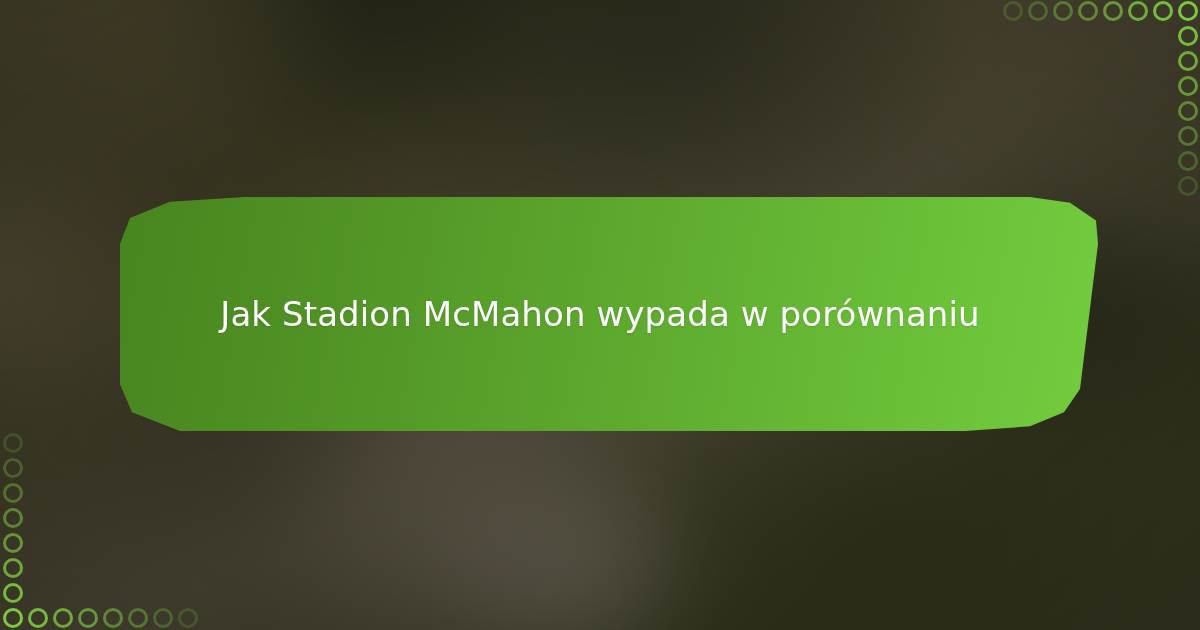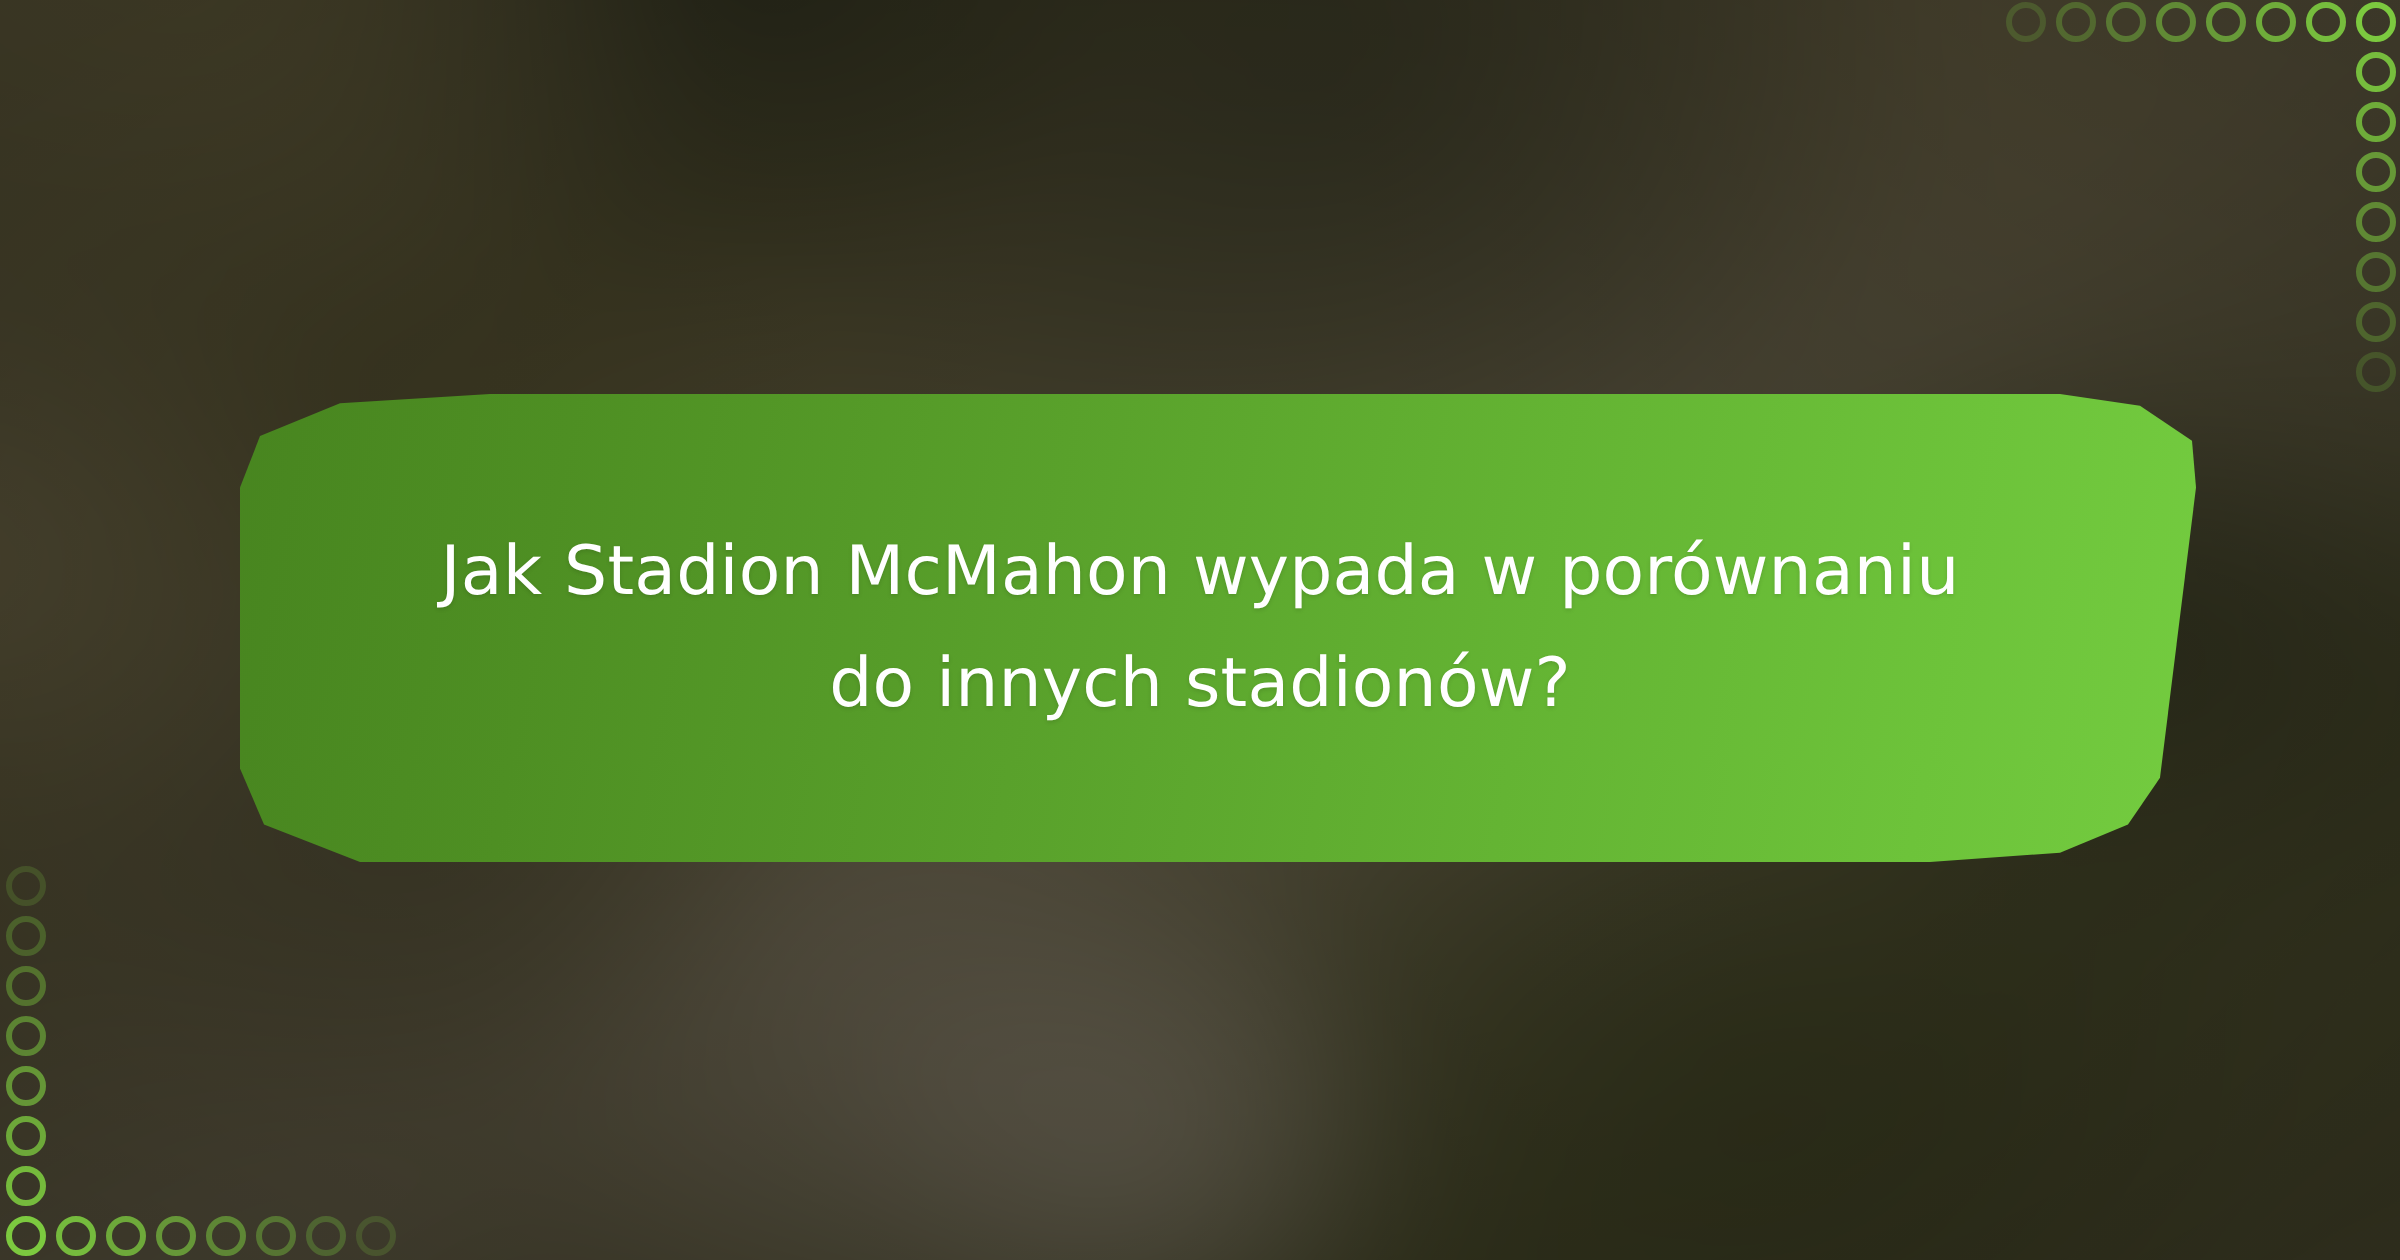--- a/index.html
+++ b/index.html
@@ -154,17 +154,16 @@
       <div class="dot" style="left: 3px; top: 93px; border-color: rgb(124, 201, 63); opacity: 0.54;"></div>
       <div class="dot" style="left: 3px; top: 118px; border-color: rgb(124, 201, 63); opacity: 0.66;"></div>
       <div class="dot" style="left: 3px; top: 143px; border-color: rgb(124, 201, 63); opacity: 0.78;"></div>
       <div class="dot" style="left: 3px; top: 168px; border-color: rgb(124, 201, 63); opacity: 0.9;"></div>
     </div>
 
   <div id="banner">
     <div id="banner-shape"></div>
     <div id="banner-text">
       <div class="headline-line">Jak Stadion McMahon wypada w porównaniu</div>
-      <div class="headline-line">do innych stadionów?</div>
     </div>
   </div>
 
 </div>
 
 </body></html>

